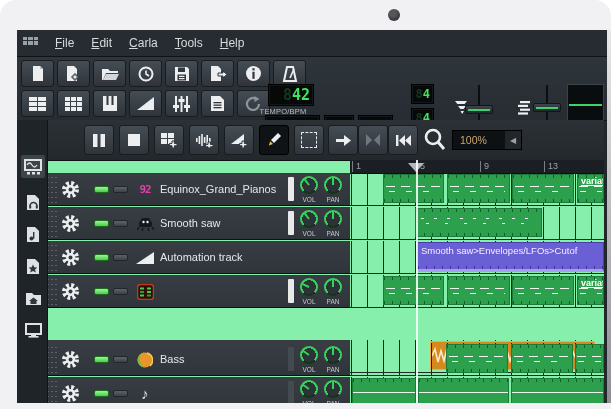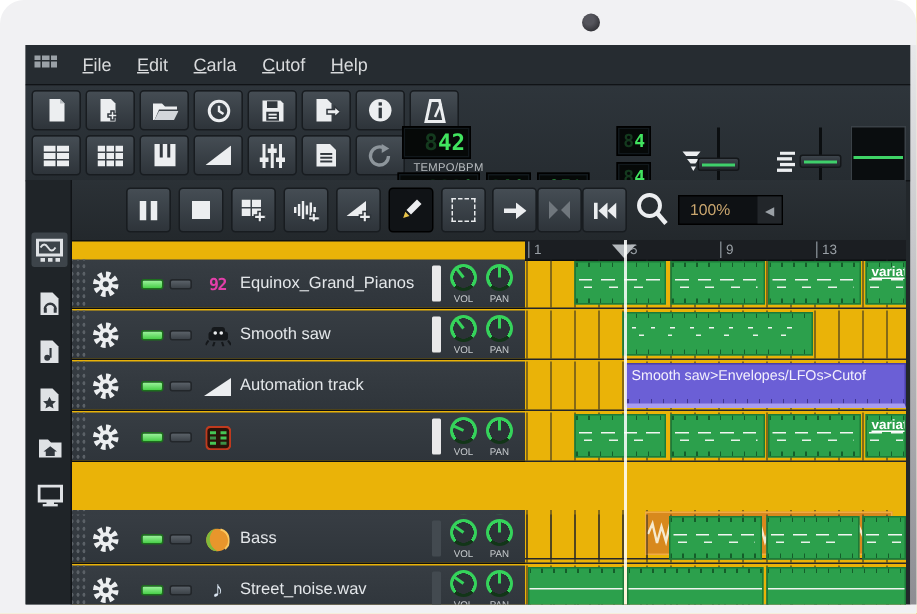--- a/index.html
+++ b/index.html
@@ -42,21 +42,21 @@
   .viz::after{content:"";position:absolute;left:1px;right:1px;top:19px;height:1.5px;background:#3fd366;}
   .cpu-label{position:absolute;left:547px;top:68px;font-size:8px;color:#c3c7ca;}
   .cpu-bar{position:absolute;left:570px;top:70px;width:16px;height:5px;border-radius:2px;background:#2fd08f;}
 
   
   .sidebar{position:absolute;left:0;top:90px;width:31px;height:283px;background:#1f2428;
     border-right:1px solid #101316;box-sizing:border-box;}
   .side-icon{position:absolute;left:4px;width:24px;height:23px;display:flex;align-items:center;justify-content:center;}
   .side-icon.sel{background:#3d444a;border-radius:2px;}
 
-  .editor{position:absolute;left:31px;top:90px;width:556px;height:283px;background:#eab308;}
+  .editor{position:absolute;left:31px;top:90px;width:556px;height:283px;background:#86efac;}
   .transportbar{position:absolute;left:0;top:0;width:556px;height:40px;
     background:linear-gradient(#2b3136,#23282c);border-bottom:1px solid #0e1114;}
   .pbtn{position:absolute;top:5px;width:30px;height:30px;border-radius:3px;border:1px solid #181c20;
     background:linear-gradient(#454d54,#2e343a);box-sizing:border-box;
     display:flex;align-items:center;justify-content:center;}
   .pbtn.active{background:#101316;border-color:#000;}
   .zoombox{position:absolute;left:404px;top:10px;width:70px;height:20px;background:#0e1114;
     border:1px solid #000;box-sizing:border-box;display:flex;align-items:center;}
   .zoombox .val{flex:1;color:#c9a66f;font-size:10.5px;padding-left:7px;}
   .zoombox .dd{width:16px;height:100%;background:#22262a;display:flex;align-items:center;justify-content:center;
@@ -139,21 +139,21 @@
         <span></span>
           <span></span>
           <span></span>
           <span></span>
           <span></span>
           <span></span>
       </div>
       <span class="menu-item">File</span>
       <span class="menu-item">Edit</span>
       <span class="menu-item">Carla</span>
-      <span class="menu-item">Cutof</span>
+      <span class="menu-item">Tools</span>
       <span class="menu-item">Help</span>
     </div>
 
     <div class="toolbar">
 
       <div class="tbtn" style="left:4px;top:3px;">
         <svg width="16" height="17">
             <path d="M3 1h7l3 3v12H3z" fill="#eceef0"></path>
             <path d="M10 1l3 3h-3z" fill="#b9bec2"></path>
           </svg>
@@ -262,21 +262,21 @@
         <svg width="17" height="16">
             <path d="M14 8a6 6 0 1 1-3-5.2" fill="none" stroke="#8d959b" stroke-width="2.2"></path>
             <path d="M9.5 0l5 3-5 3z" fill="#8d959b"></path>
           </svg>
       </div>
 
       <div class="lcd" style="left:251px;top:27px;width:46px;height:22px;font-size:15px;">
         <span class="ghost">8</span>
           <span>42</span>
       </div>
-      <div class="lcdlabel" style="left:252px;top:50px;width:60px;">TEMPO/BPM</div>
+      <div class="lcdlabel" style="left:236px;top:50px;width:60px;">TEMPO/BPM</div>
 
       <div class="lcd" style="left:248px;top:58px;width:55px;height:20px;font-size:13px;">
         <span class="ghost">888</span>
           <span>0</span>
       </div>
       <div class="lcdlabel" style="left:248px;top:79px;width:55px;">MIN</div>
 
       <div class="lcd" style="left:307px;top:58px;width:30px;height:20px;font-size:13px;">
         <span class="ghost">8</span>
           <span>10</span>
@@ -668,21 +668,20 @@
                   <circle cx="9.5" cy="9.5" r="6" fill="none" stroke="#eceef0" stroke-width="5" stroke-dasharray="2.6 2.1"></circle>
                   <circle cx="9.5" cy="9.5" r="4.6" fill="#eceef0"></circle>
                   <circle cx="9.5" cy="9.5" r="2" fill="#333a40"></circle>
                 </svg>
             </div>
             <div class="led mute"></div>
             <div class="led solo"></div>
             <div class="ticonbox">
               <span style="font-size:15px;color:#dbe6f2;line-height:1;">♪</span>
             </div>
-            <div class="tname">Street_noise.wav</div>
             <div class="fader dim"></div>
             <div class="knob vol" style="--rot:-55deg;"></div>
             <div class="knob pan"></div>
             <div class="klabel vol">VOL</div>
             <div class="klabel pan">PAN</div>
           </div>
           <div class="trow-clips">
             <div class="clip sample" style="left:2px;width:64px;"></div>
             <div class="clip sample" style="left:68px;width:91px;"></div>
             <div class="clip sample" style="left:161px;width:93px;"></div>

